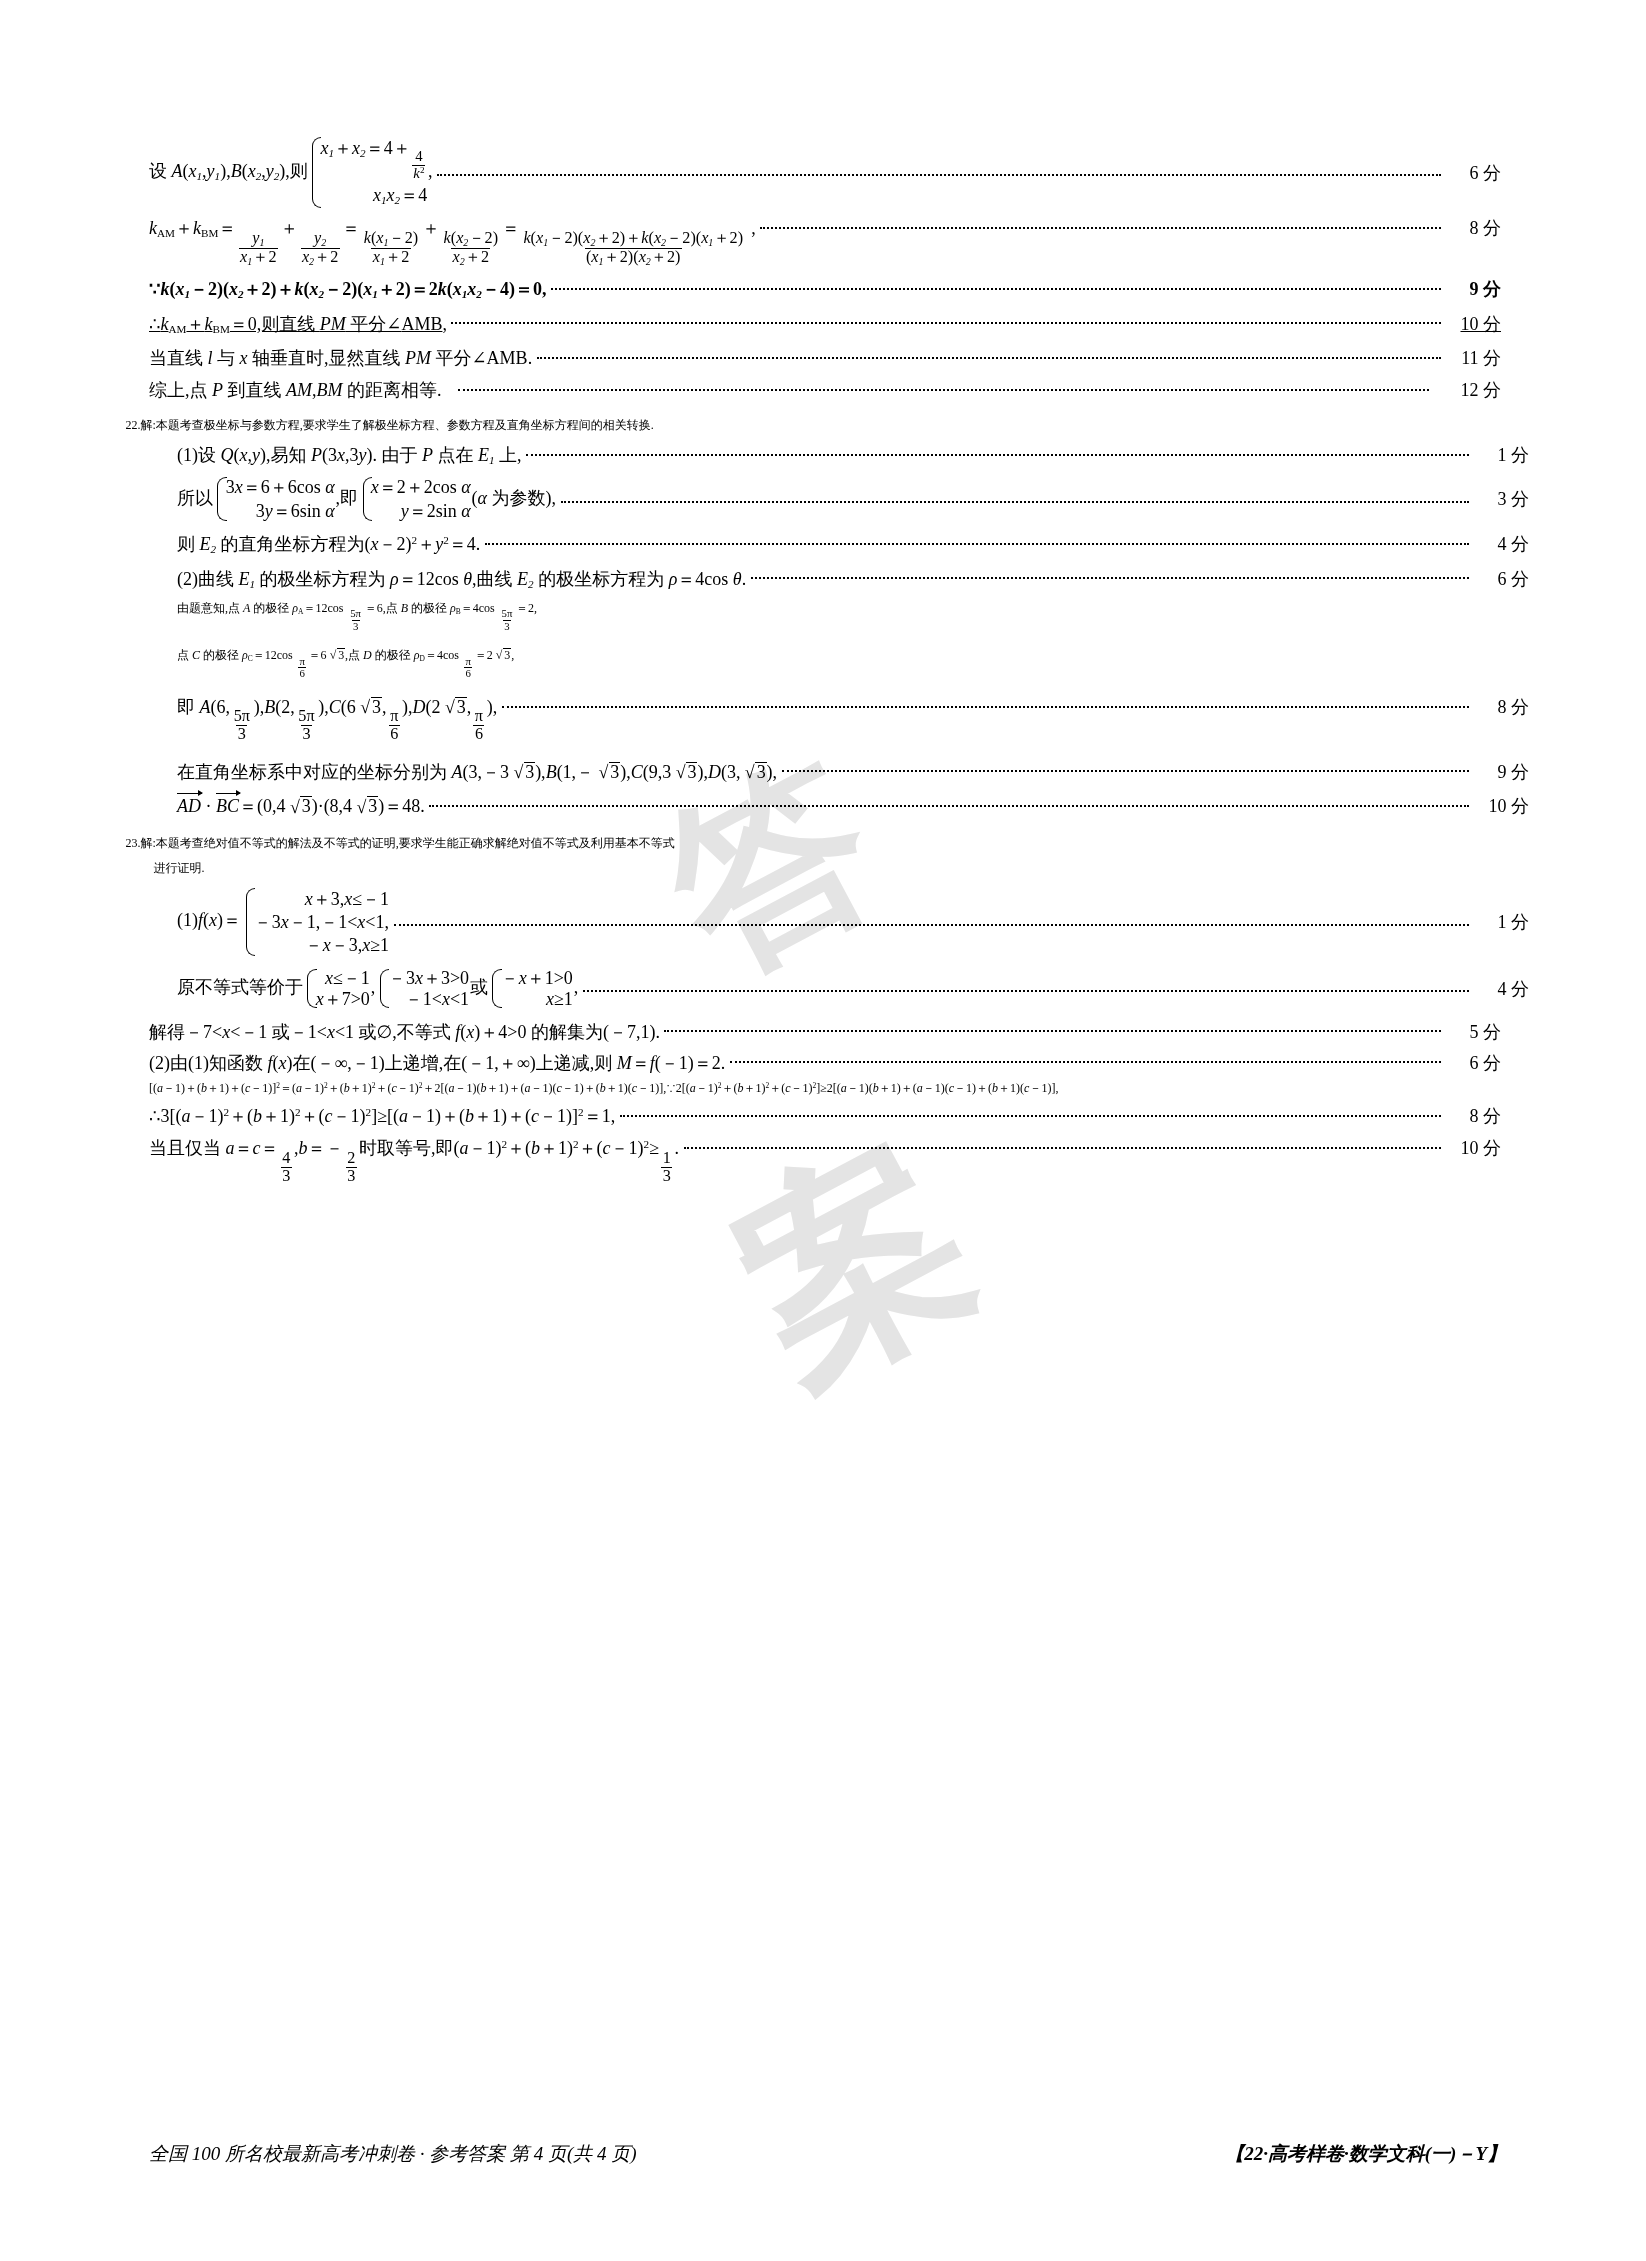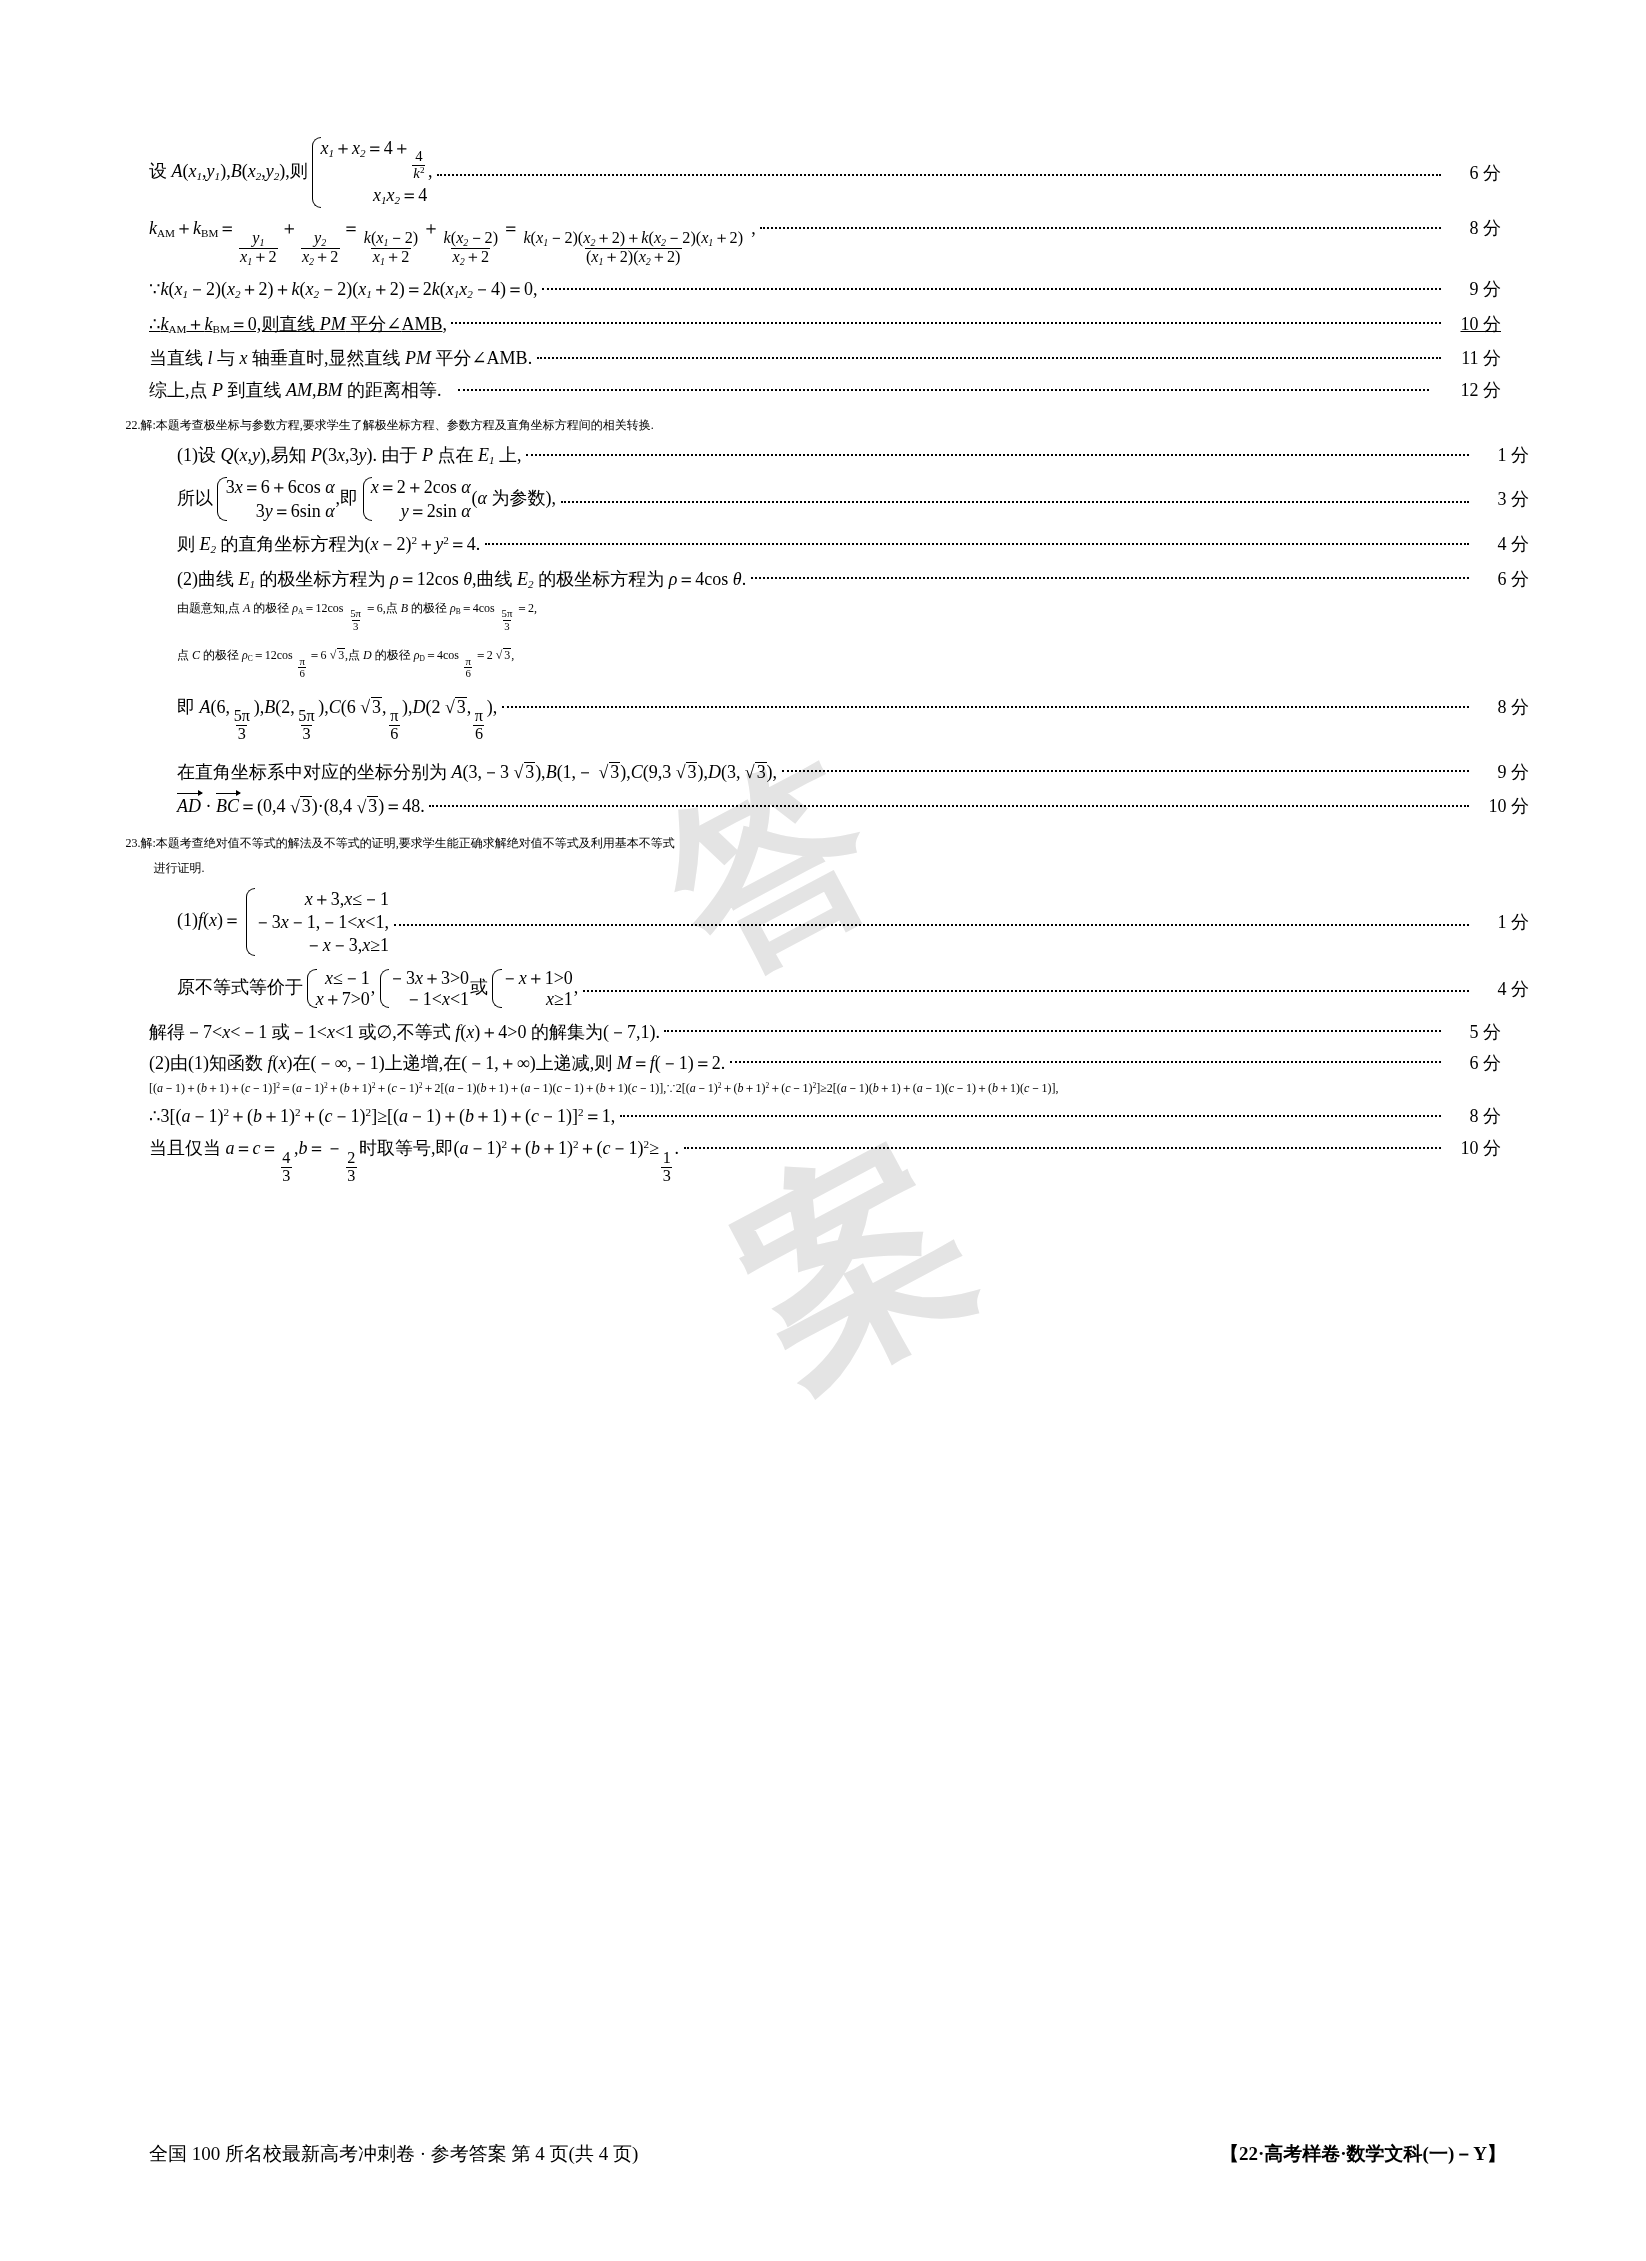--- a/index.html
+++ b/index.html
@@ -230,20 +230,21 @@
   
   #footer {
     position: absolute;
     left: 149px;
     top: 2141px;
     width: 1357px;
     display: flex;
     align-items: baseline;
     font-size: 19px;
     z-index: 3;
+    font-style: italic;
   }
   #footer .f-left { white-space: nowrap; }
   #footer .f-spacer { flex: 1 1 auto; min-width: 18px; }
   #footer .f-right { white-space: nowrap; font-weight: bold; }
 </style>
 </head>
 <body>
 
 <div id="page">
 
@@ -288,21 +289,21 @@
               <span class="den"><span class="mi">x</span><sub>2</sub>＋2</span>
             </span>＝<span class="frac">
               <span class="num"><span class="mi">k</span>(<span class="mi">x</span><sub>1</sub>－2)(<span class="mi">x</span><sub>2</sub>＋2)＋<span class="mi">k</span>(<span class="mi">x</span><sub>2</sub>－2)(<span class="mi">x</span><sub>1</sub>＋2)</span>
               <span class="den">(<span class="mi">x</span><sub>1</sub>＋2)(<span class="mi">x</span><sub>2</sub>＋2)</span>
             </span> ,
         </span>
         <span class="leader"></span>
         <span class="mark">8 分</span>
       </div>
 
-      <div class="line" style="margin-top:10px;">
+      <div class="line" style="margin-top:10px;font-weight:bold;">
         <span class="ltext">
           ∵<span class="mi">k</span>(<span class="mi">x</span><sub>1</sub>－2)(<span class="mi">x</span><sub>2</sub>＋2)＋<span class="mi">k</span>(<span class="mi">x</span><sub>2</sub>－2)(<span class="mi">x</span><sub>1</sub>＋2)＝2<span class="mi">k</span>(<span class="mi">x</span><sub>1</sub><span class="mi">x</span><sub>2</sub>－4)＝0,
         </span>
         <span class="leader"></span>
         <span class="mark">9 分</span>
       </div>
 
       <div class="line" style="margin-top:11px;text-decoration:underline;">
         <span class="ltext">
           ∴<span class="mi">k</span><span class="subup">AM</span>＋<span class="mi">k</span><span class="subup">BM</span>＝0,则直线&nbsp;<span class="mi">PM</span>&nbsp;平分∠<span class="mup">AMB</span>,

